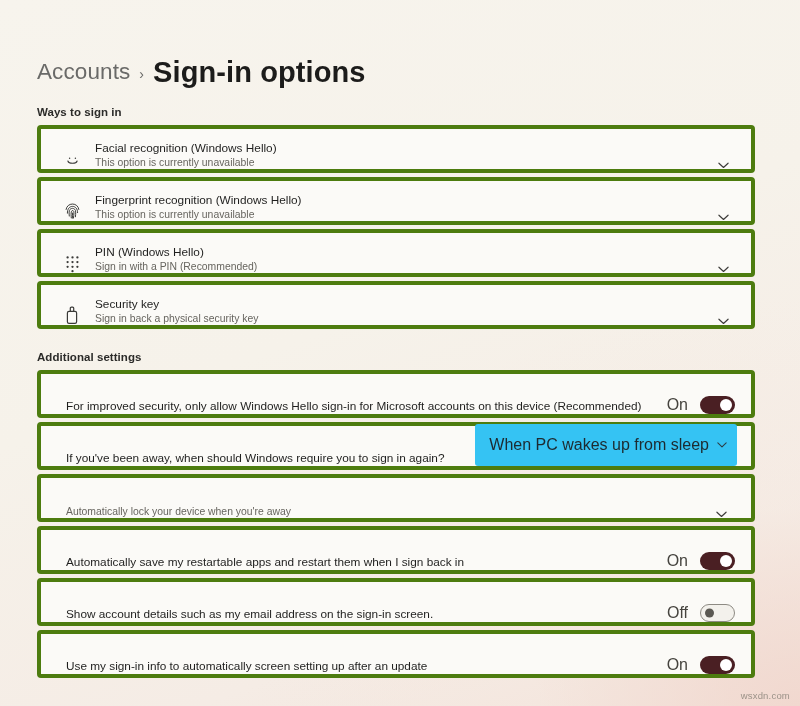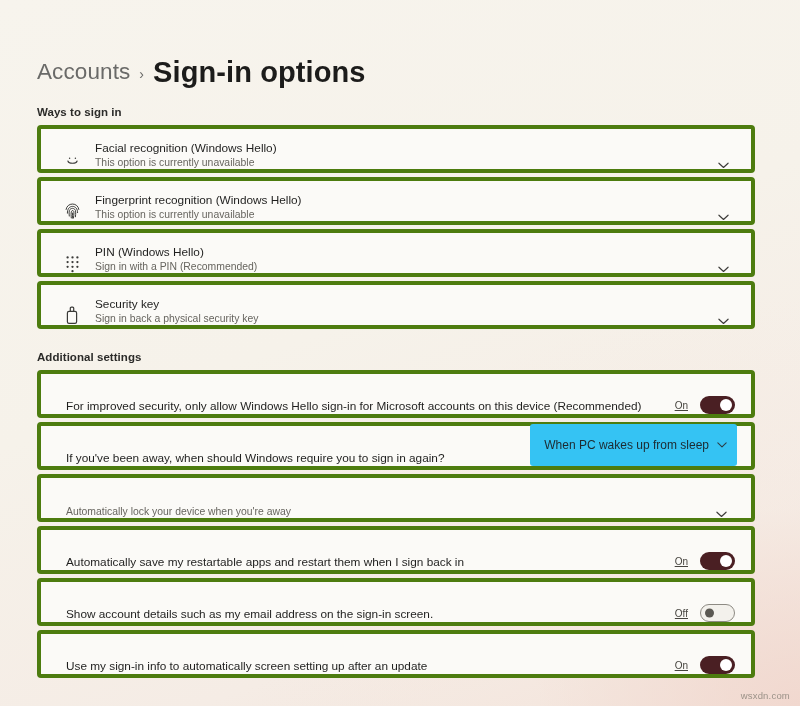--- a/index.html
+++ b/index.html
@@ -145,25 +145,24 @@
     display: block;
   }
 
   
   .toggle-wrap {
     display: flex;
     align-items: center;
     gap: 12px;
   }
   .toggle-label {
-    font-size: 10px;
+    font-size: 16px;
     color: #46443f;
     min-width: 17px;
     text-align: right;
-    text-decoration: underline;
   }
   .toggle {
     width: 35px;
     height: 18px;
     border-radius: 10px;
     position: relative;
     box-sizing: border-box;
   }
   .toggle.on {
     background: #4a1f23;
@@ -196,21 +195,21 @@
     height: 42px;
     min-width: 186px;
     display: flex;
     align-items: center;
     justify-content: space-between;
     padding: 0 10px 0 14px;
     box-sizing: border-box;
     margin-right: -2px;
   }
   .dropdown-value {
-    font-size: 12px;
+    font-size: 16px;
     color: #1d2a30;
     white-space: nowrap;
   }
   .dropdown-chevron {
     color: #2d3d45;
     display: flex;
     align-items: center;
     padding-left: 8px;
   }
 

